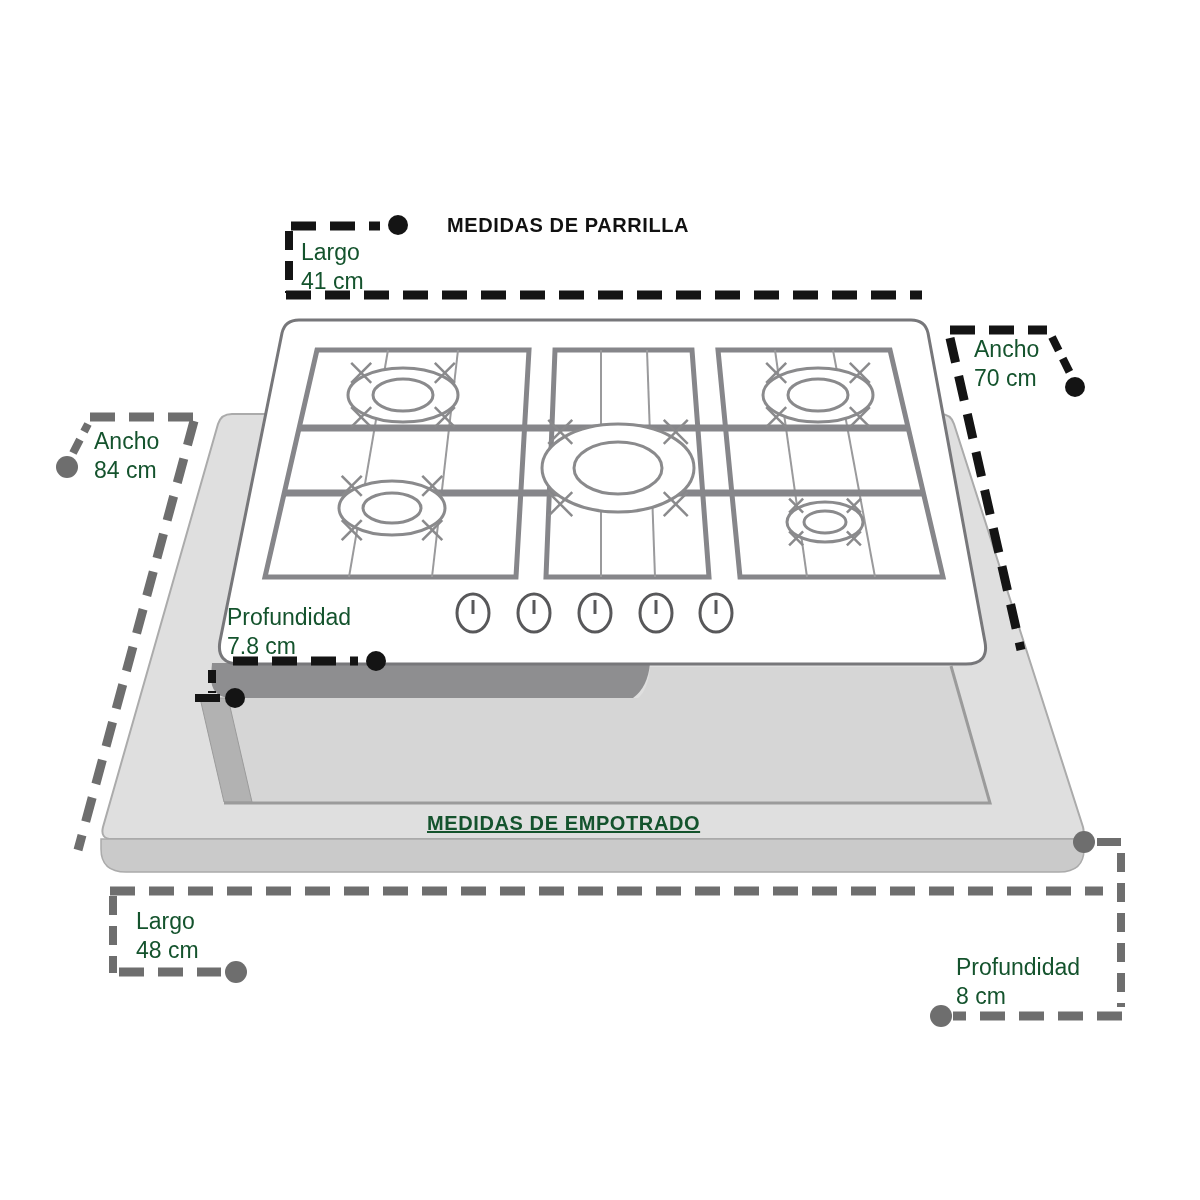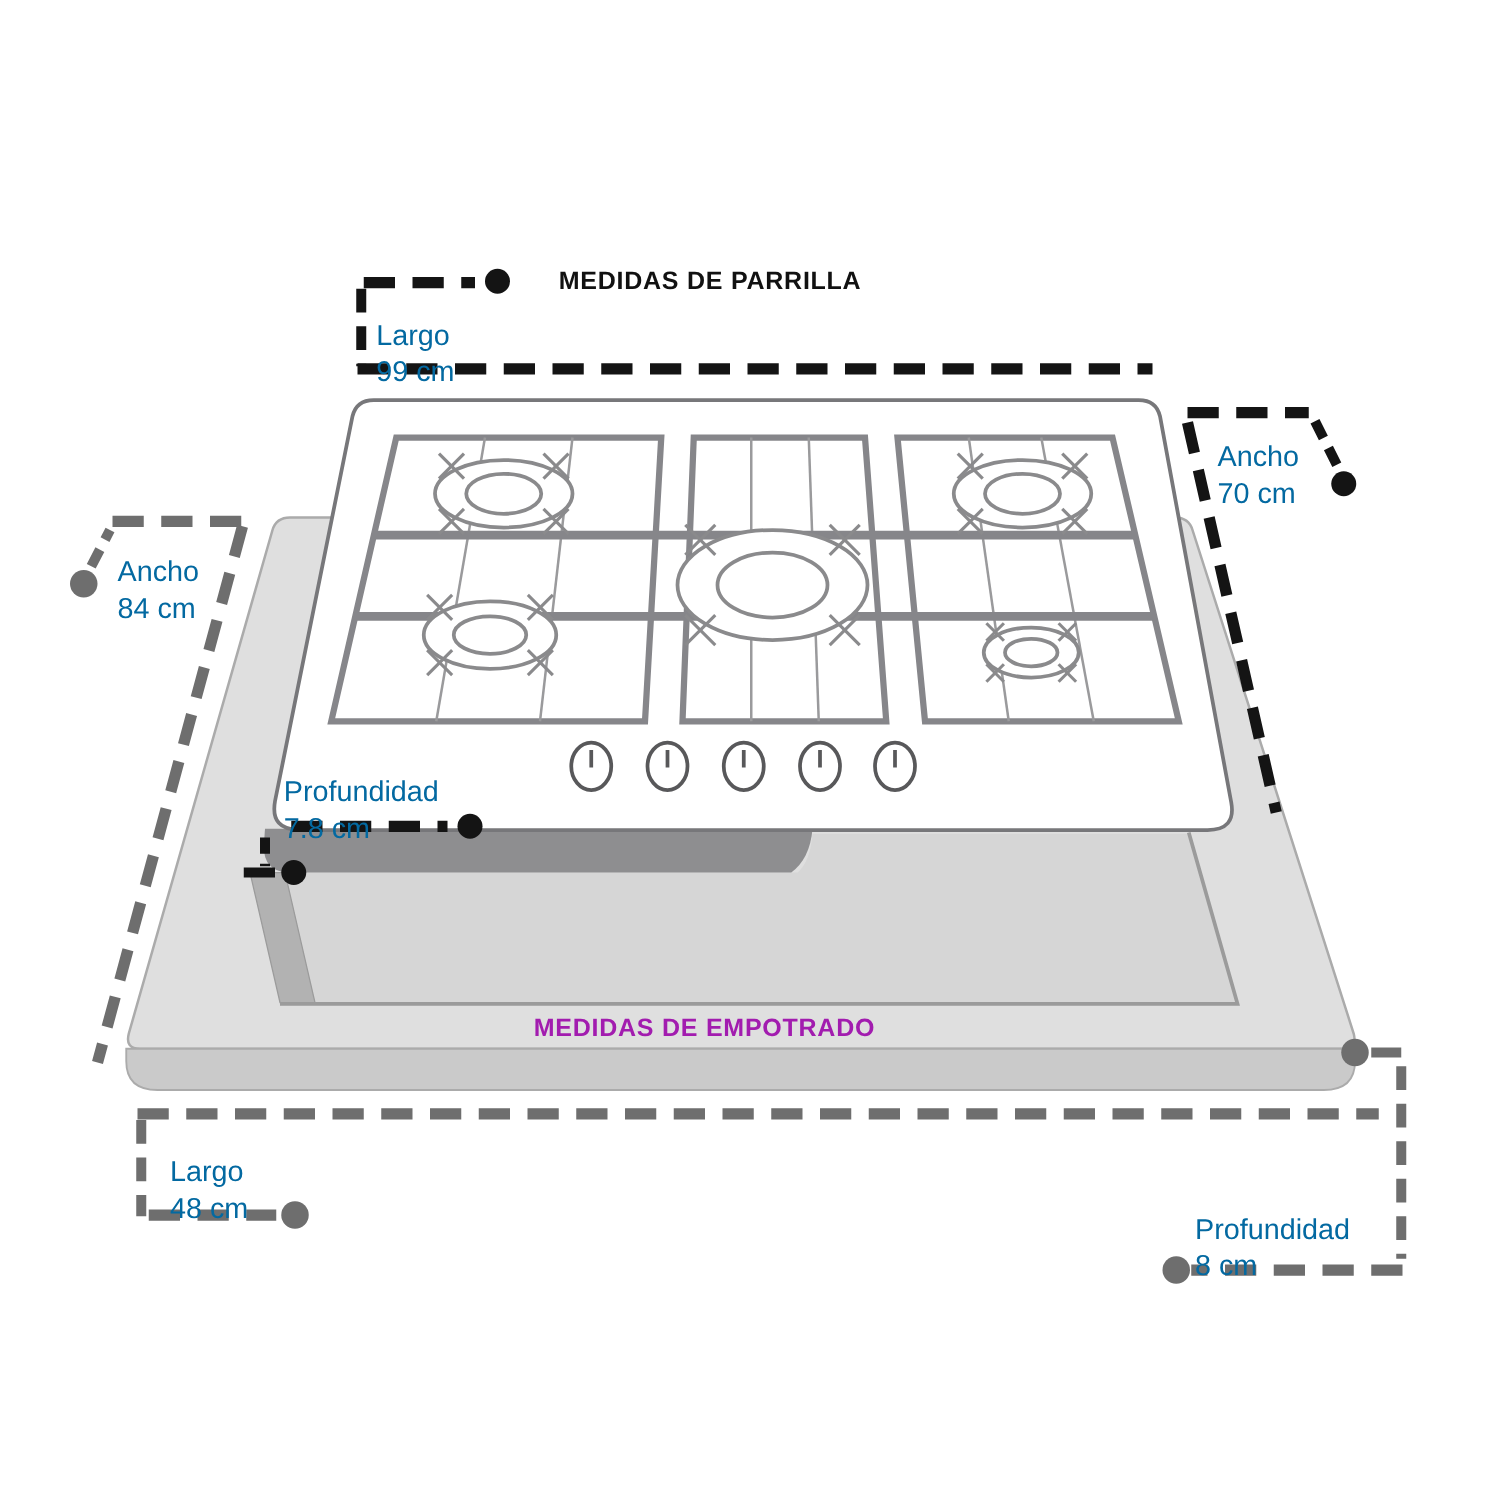--- a/index.html
+++ b/index.html
@@ -5,25 +5,24 @@
   html,body{margin:0;padding:0;background:#ffffff;}
   .canvas{
     position:relative;width:1200px;height:1048px;background:#ffffff;
     overflow:hidden;font-family:"Liberation Sans",sans-serif;
   }
   .canvas svg{position:absolute;left:0;top:0;}
   .diagram-title{
     position:absolute;font-size:20px;font-weight:bold;letter-spacing:.6px;
     color:#111111;white-space:nowrap;
   }
-  .diagram-title.gray{color:#a21caf;}
+  .diagram-title.gray{color:#14532d;text-decoration:underline;}
   .dim-label{
-    position:absolute;font-size:23px;line-height:29px;color:#0369a1;
+    position:absolute;font-size:23px;line-height:29px;color:#14532d;
     white-space:nowrap;
-    margin-top:16px;
   }
   .dim-label span{display:block;}
 </style>
 </head>
 <body>
 
 <div class="canvas">
 
 <svg width="1200" height="1200" viewBox="0 0 1200 1200">
 
@@ -180,21 +179,21 @@
     <circle cx="236" cy="972" r="11"></circle>
     <circle cx="1084" cy="842" r="11"></circle>
     <circle cx="941" cy="1016" r="11"></circle>
   </g>
 </svg>
 
 <div class="diagram-title" style="left:447px;top:214px;">MEDIDAS DE PARRILLA</div>
 
 <div class="dim-label" style="left:301px;top:238px;">
   <span>Largo</span>
-  <span>99 cm</span>
+  <span>41 cm</span>
 </div>
 
 <div class="dim-label" style="left:974px;top:335px;">
   <span>Ancho</span>
   <span>70 cm</span>
 </div>
 
 <div class="dim-label" style="left:94px;top:427px;">
   <span>Ancho</span>
   <span>84 cm</span>

